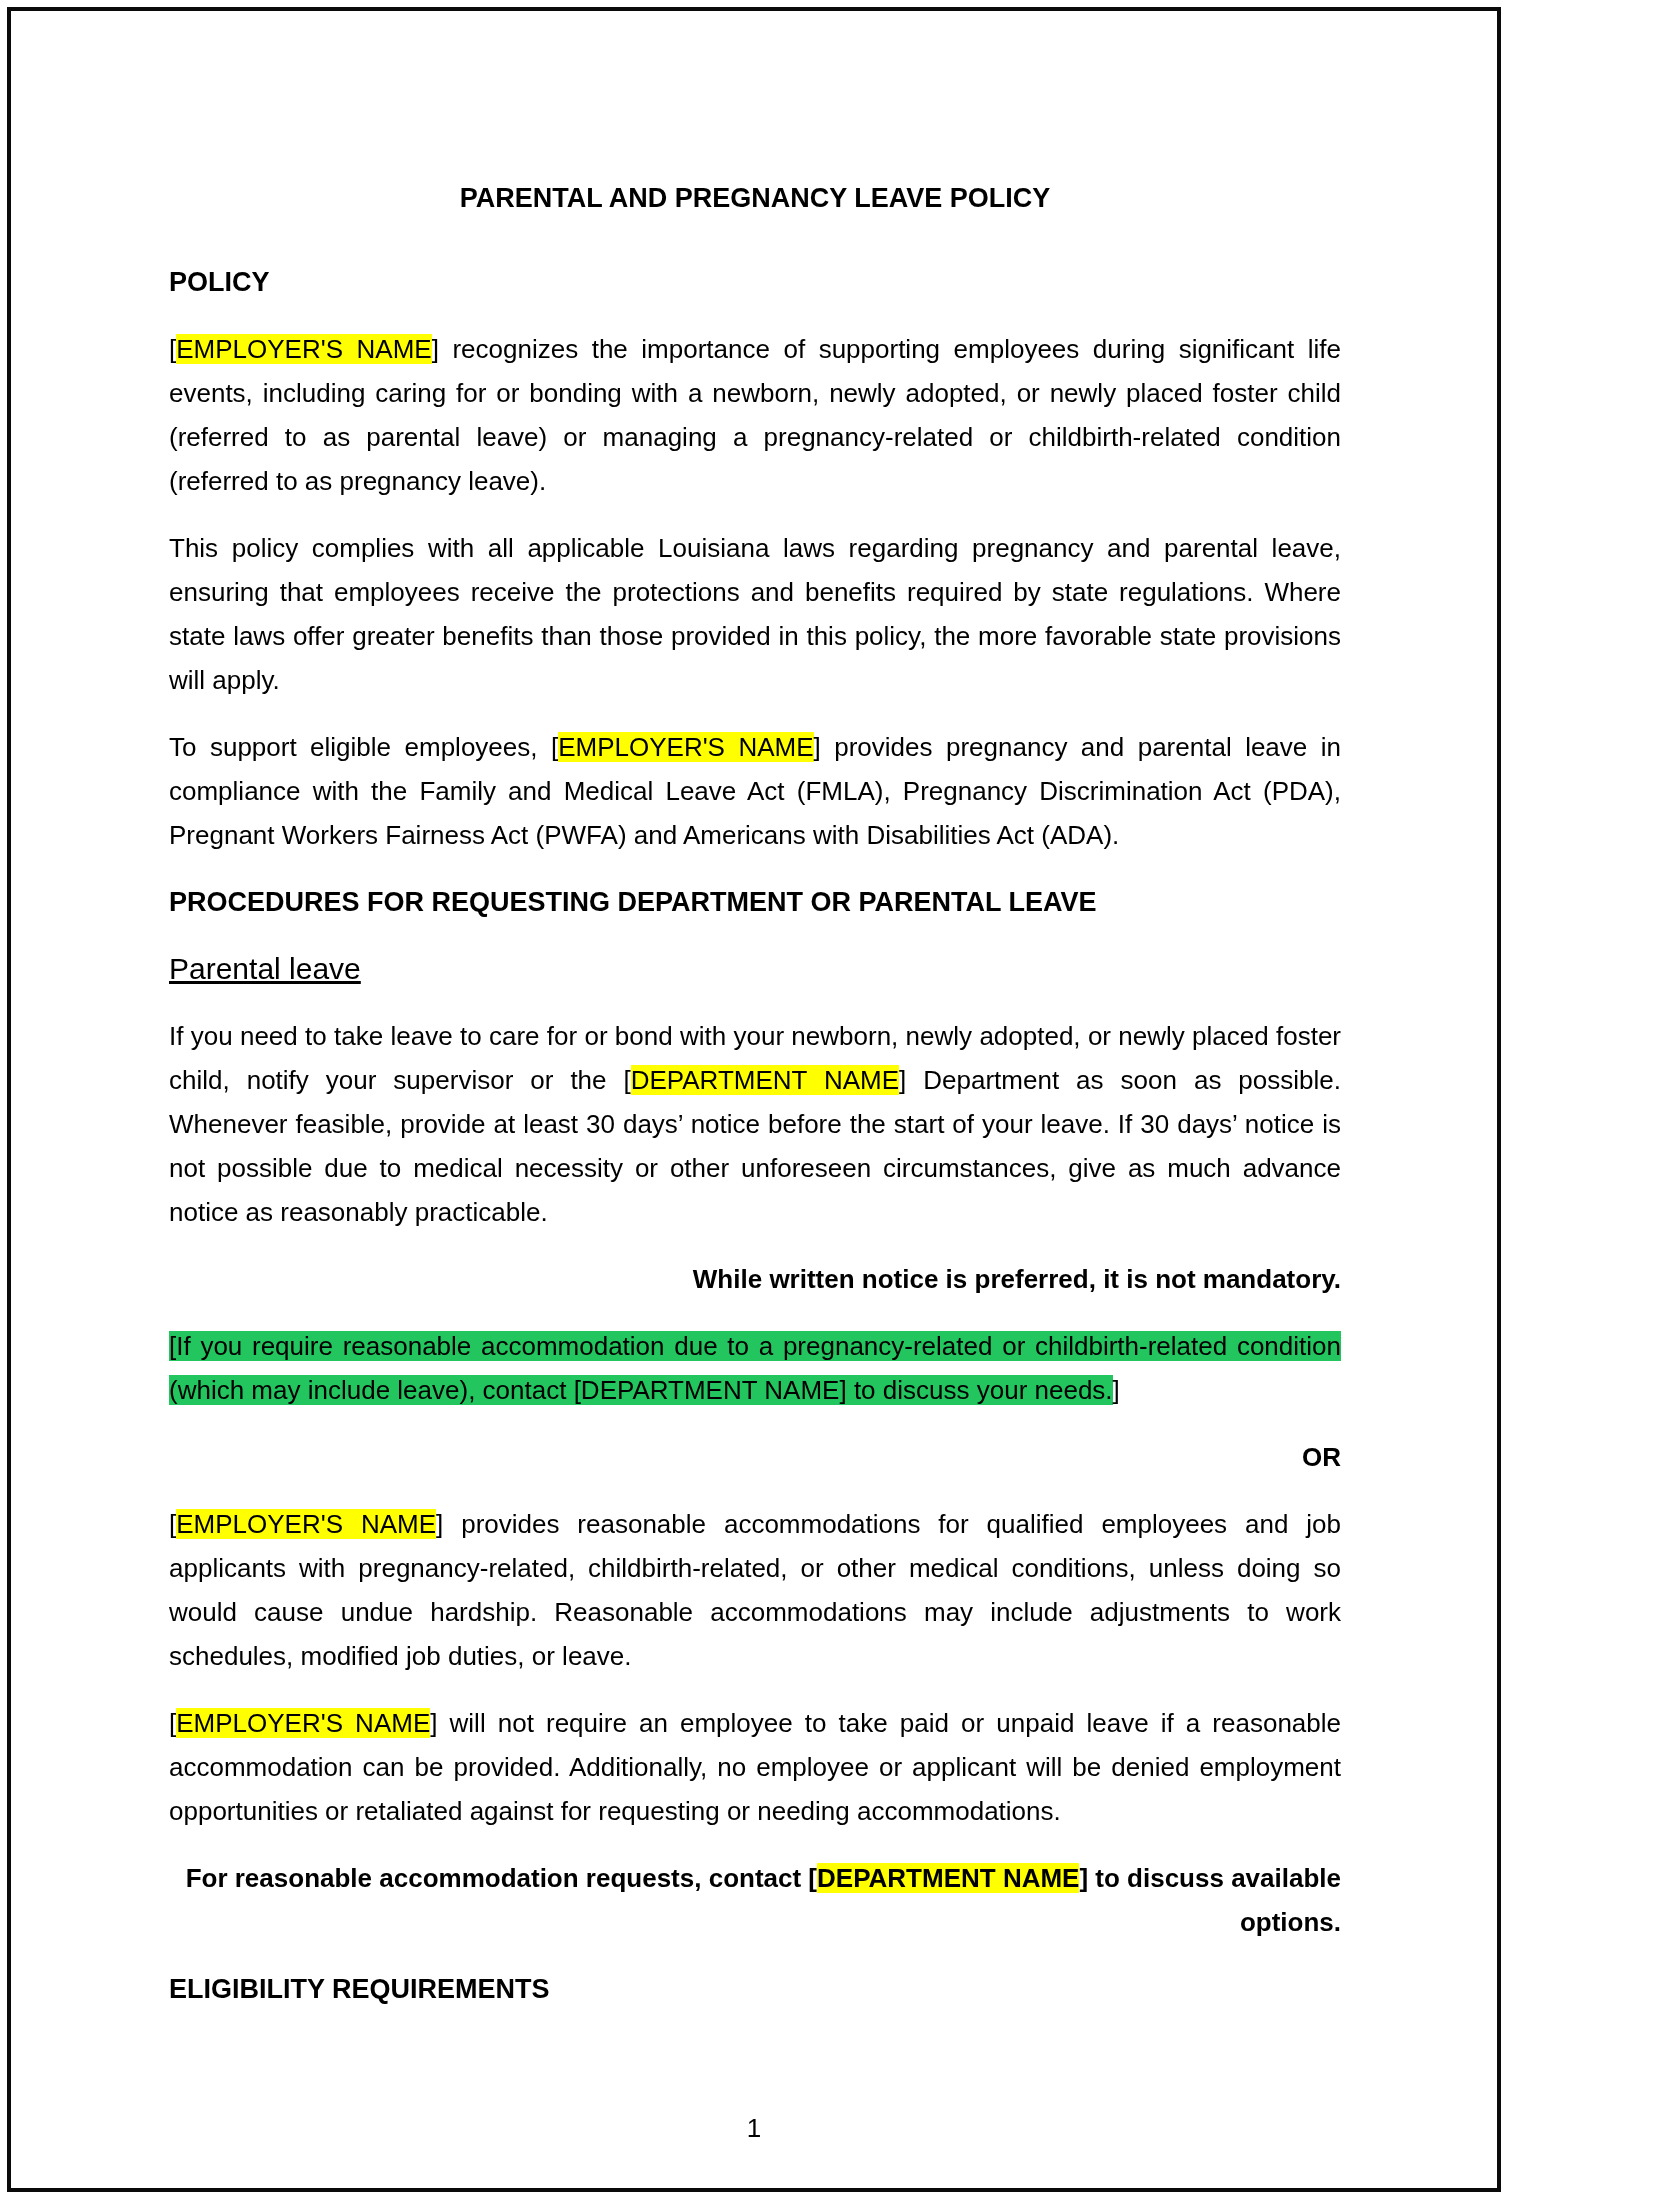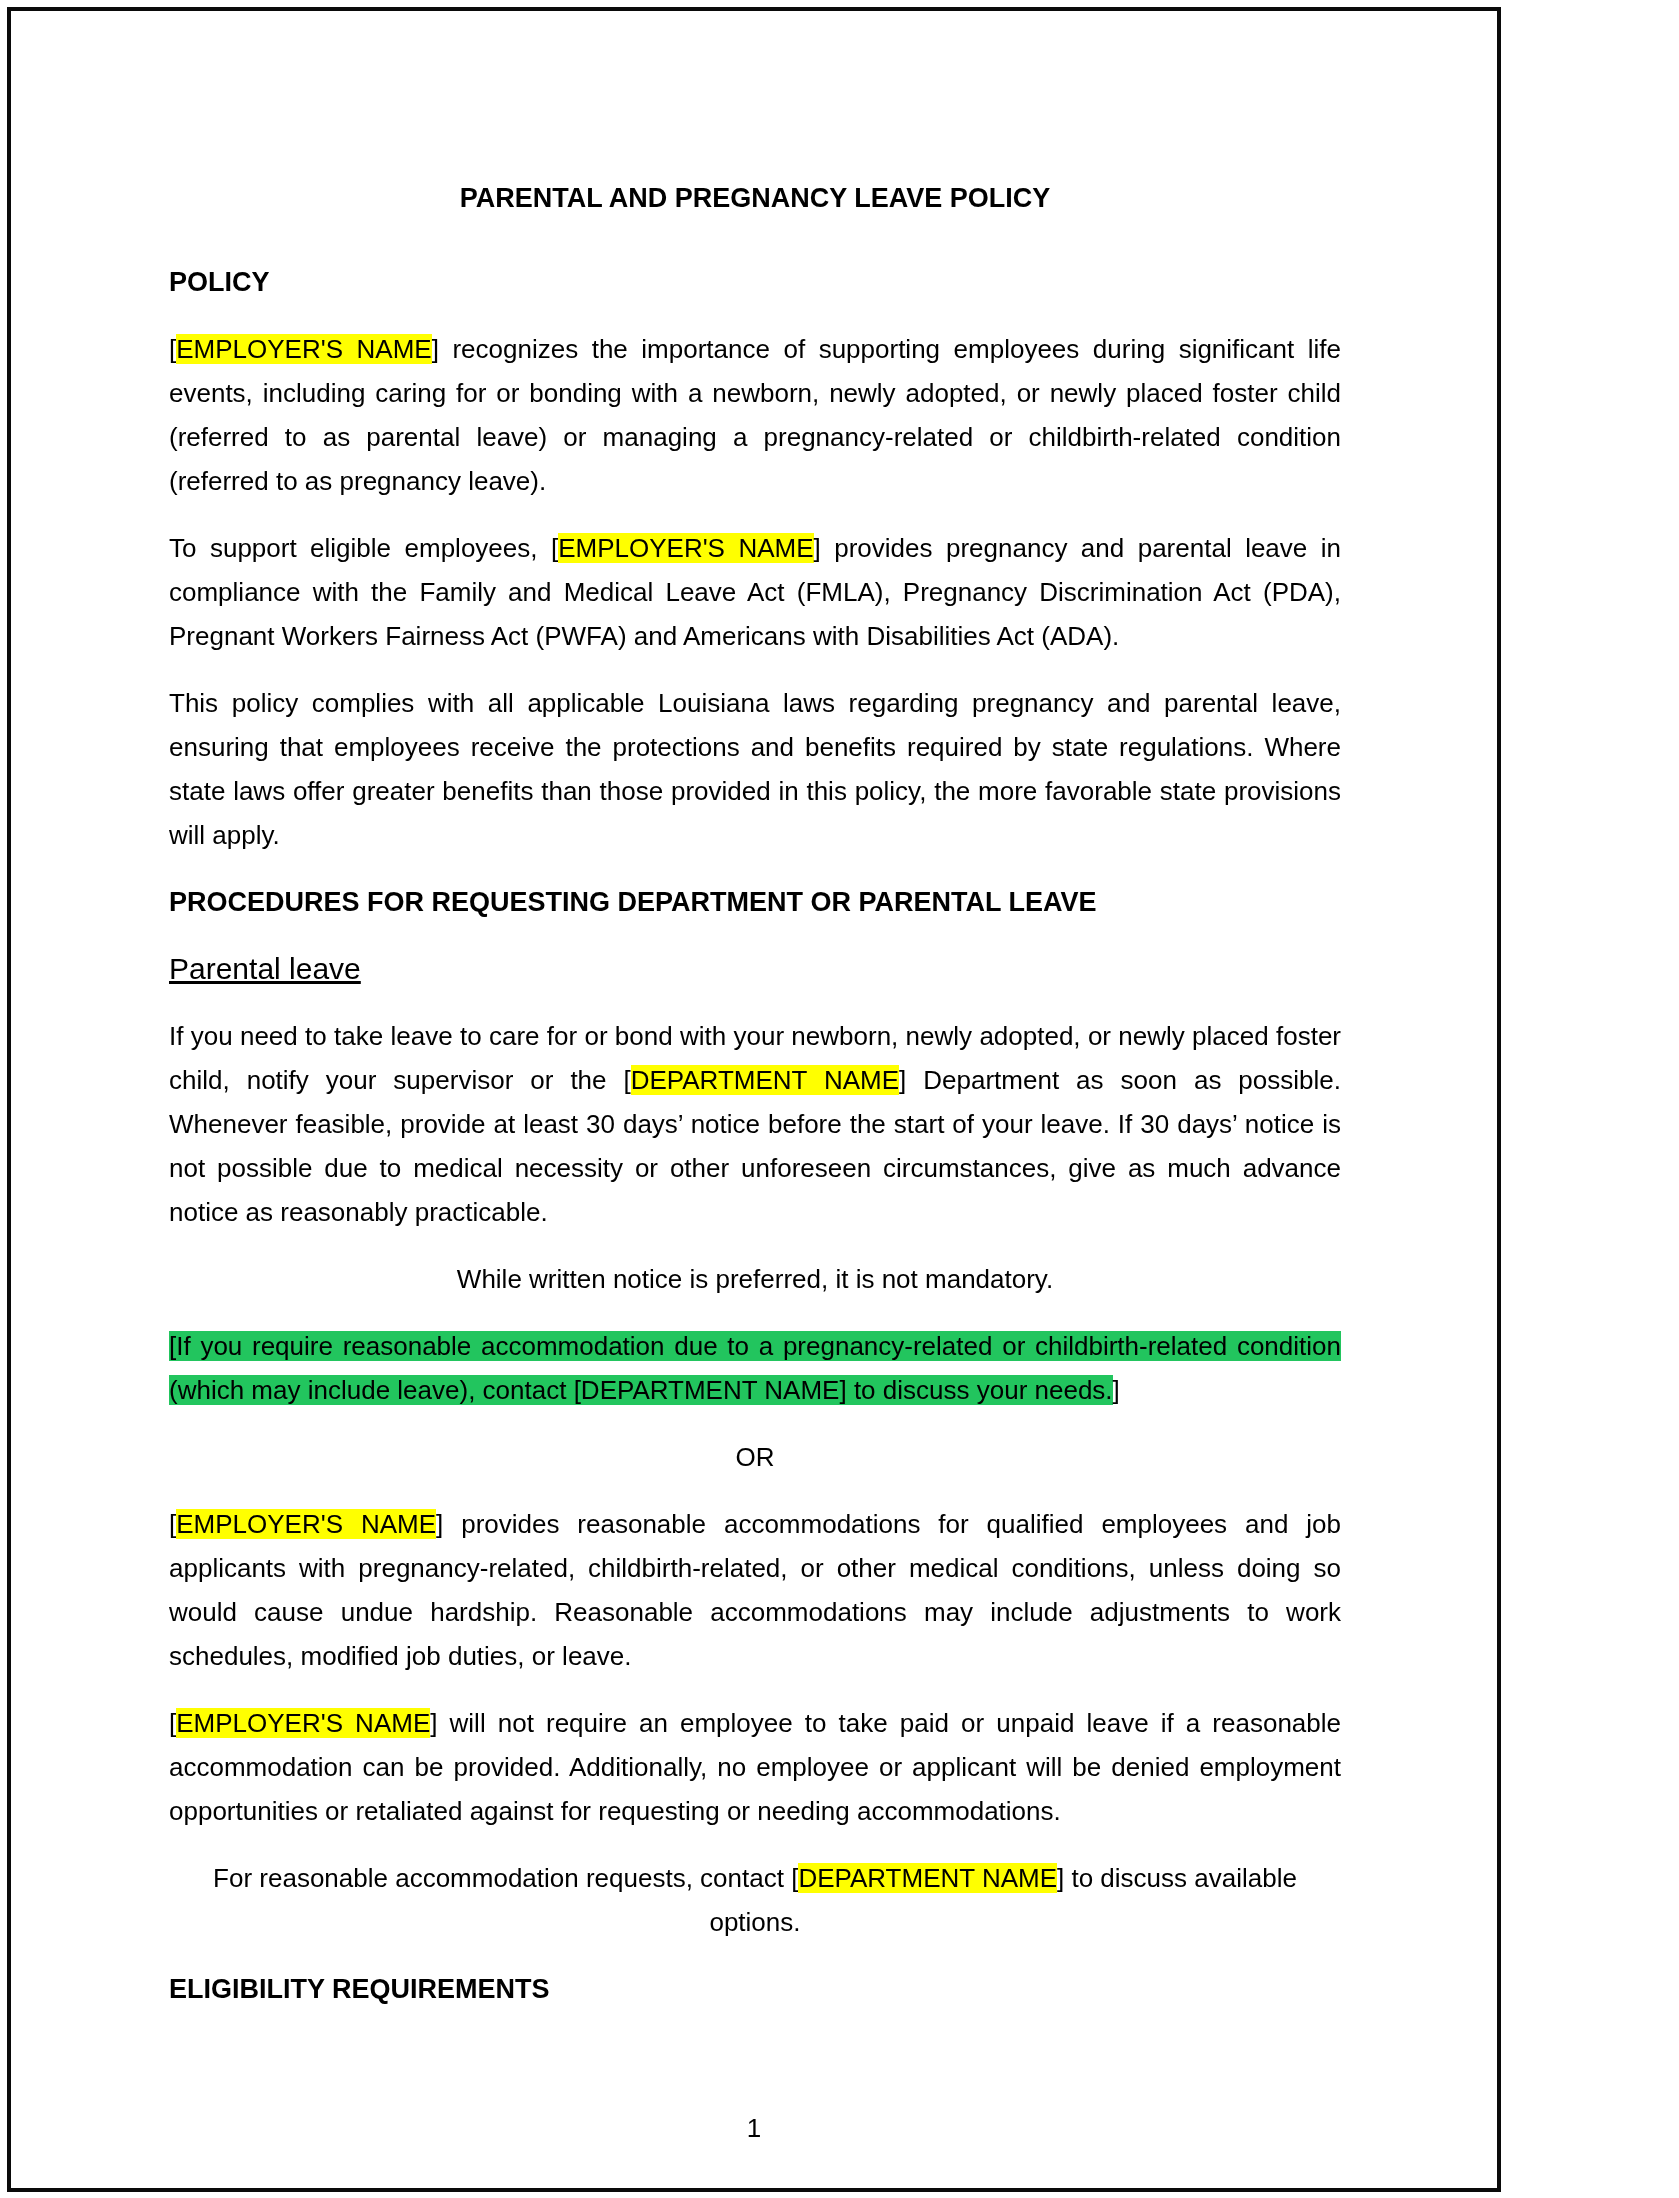--- a/index.html
+++ b/index.html
@@ -45,21 +45,21 @@
     line-height: 44px;
     margin-bottom: 23px;
   }
   .para {
     font-size: 26px;
     line-height: 44px;
     text-align: justify;
     margin-bottom: 23px;
     margin-top: 10px;
   }
-  .para.left { text-align: center; }
+  .para.left { text-align: right; font-weight: bold; }
   .hl { background: #ffff00; }
   .page-number {
     position: absolute;
     bottom: 49px;
     left: 0;
     right: 0;
     text-align: center;
     font-size: 26px;
     line-height: 44px;
   }
@@ -71,23 +71,23 @@
   <div class="page-border" style="border-color: rgb(10, 10, 10);"></div>
 
   <div class="content">
 
     <div class="doc-title">PARENTAL AND PREGNANCY LEAVE POLICY</div>
 
     <div class="heading">POLICY</div>
 
     <p class="para"><span>[</span><span class="hl" style="background-color: rgb(255, 255, 0);">EMPLOYER'S NAME</span><span>] recognizes the importance of supporting employees during significant life events, including caring for or bonding with a newborn, newly adopted, or newly placed foster child (referred to as parental leave) or managing a pregnancy-related or childbirth-related condition (referred to as pregnancy leave).</span></p>
 
+    <p class="para">This policy complies with all applicable Louisiana laws regarding pregnancy and parental leave, ensuring that employees receive the protections and benefits required by state regulations. Where state laws offer greater benefits than those provided in this policy, the more favorable state provisions will apply.</p>
+
     <p class="para"><span>To support eligible employees, [</span><span class="hl" style="background-color: rgb(255, 255, 0);">EMPLOYER'S NAME</span><span>] provides pregnancy and parental leave in compliance with the Family and Medical Leave Act (FMLA), Pregnancy Discrimination Act (PDA), Pregnant Workers Fairness Act (PWFA) and Americans with Disabilities Act (ADA).</span></p>
-
-    <p class="para">This policy complies with all applicable Louisiana laws regarding pregnancy and parental leave, ensuring that employees receive the protections and benefits required by state regulations. Where state laws offer greater benefits than those provided in this policy, the more favorable state provisions will apply.</p>
 
     <div class="heading">PROCEDURES FOR REQUESTING DEPARTMENT OR PARENTAL LEAVE</div>
 
     <div class="subheading">Parental leave</div>
 
     <p class="para"><span>If you need to take leave to care for or bond with your newborn, newly adopted, or newly placed foster child, notify your supervisor or the [</span><span class="hl" style="background-color: rgb(255, 255, 0);">DEPARTMENT NAME</span><span>] Department as soon as possible. Whenever feasible, provide at least 30 days’ notice before the start of your leave. If 30 days’ notice is not possible due to medical necessity or other unforeseen circumstances, give as much advance notice as reasonably practicable.</span></p>
 
     <p class="para left">While written notice is preferred, it is not mandatory.</p>
 
 

